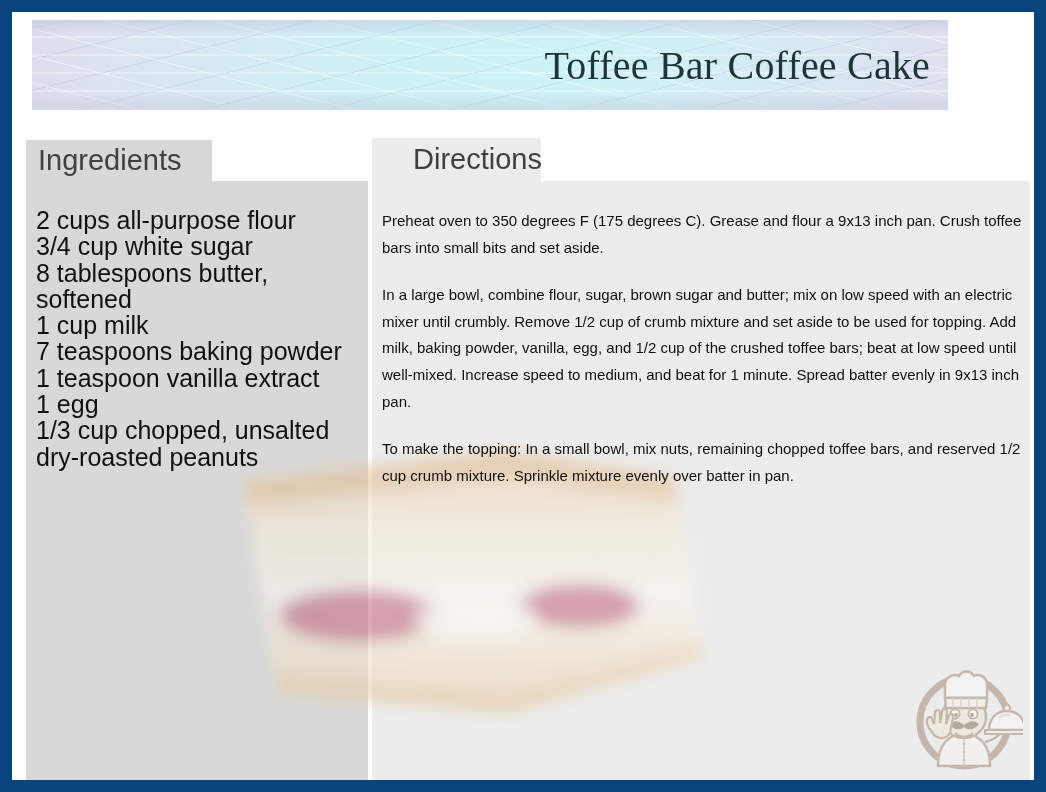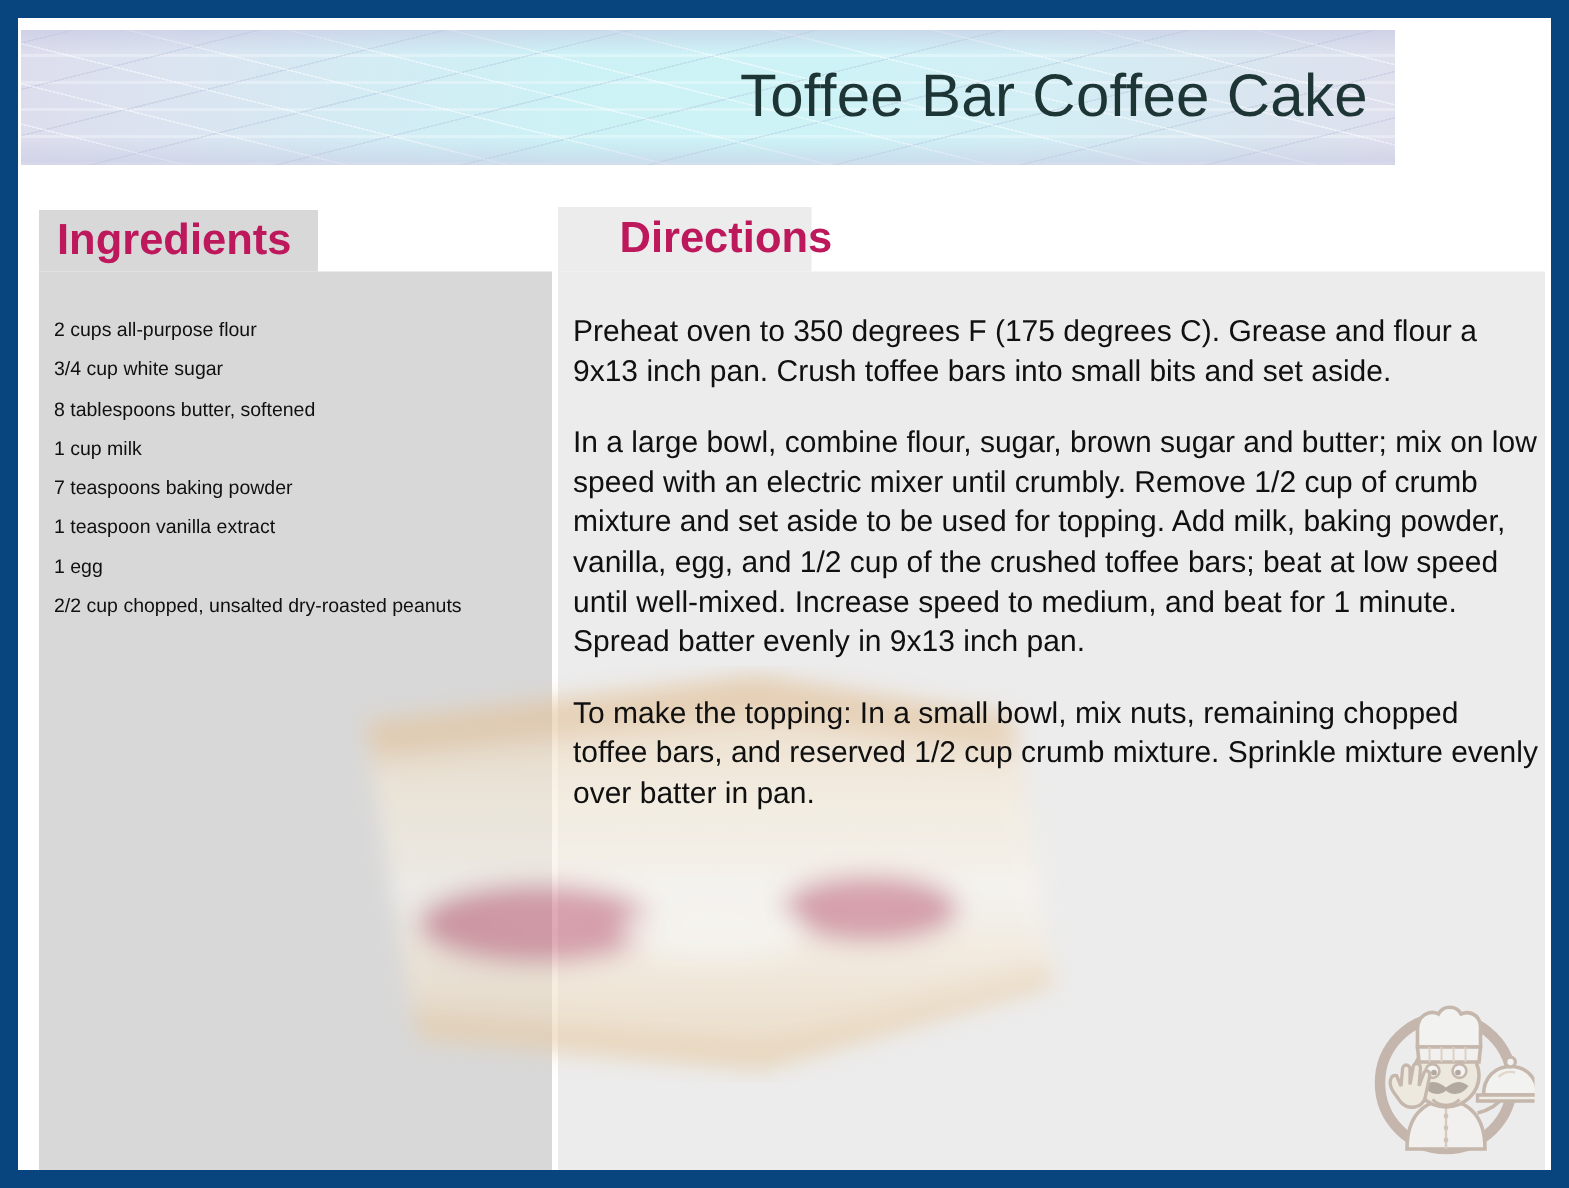--- a/index.html
+++ b/index.html
@@ -21,36 +21,37 @@
     width: 1046px;
     height: 792px;
     background: #ffffff;
     border: 12px solid #08457e;
     overflow: hidden;
   }
 
   
   .banner {
     position: absolute;
-    left: 2px;
+    left: 20px;
     top: 8px;
     width: 916px;
     height: 90px;
     background:
       linear-gradient(105deg, rgba(255,255,255,0.30) 0%, rgba(255,255,255,0) 38%),
       linear-gradient(92deg,
         #cfd0e6 0%,
         #d2dced 10%,
         #cfe9f3 24%,
         #cdf2f6 40%,
         #cdf3f7 58%,
         #d3eef5 74%,
         #d8e6f0 88%,
         #dfe0ee 100%);
     overflow: hidden;
+    font-family: Liberation Serif, serif;
   }
   .banner-weave {
     position: absolute;
     inset: 0;
     background-image:
       repeating-linear-gradient(14deg,
         rgba(255,255,255,0.45) 0px, rgba(255,255,255,0.45) 1px,
         rgba(255,255,255,0) 1px, rgba(255,255,255,0) 26px),
       repeating-linear-gradient(-14deg,
         rgba(160,170,205,0.24) 0px, rgba(160,170,205,0.24) 1px,
@@ -83,22 +84,22 @@
     white-space: nowrap;
   }
 
   
   .tab {
     position: absolute;
     display: flex;
     align-items: center;
     padding-left: 12px;
     font-size: 29px;
-    font-weight: 700;
-    color: #be185d;
+    font-weight: 400;
+    color: #404040;
   }
   .panel {
     position: absolute;
     overflow: hidden;
   }
 
   .tab-ingredients {
     left: 14px;
     top: 128px;
     width: 186px;
@@ -128,33 +129,33 @@
     height: 603px;
     background: #ececec;
   }
 
   
   .ingredients-list {
     position: absolute;
     left: 24px;
     top: 195px;
     width: 330px;
-    font-size: 13px;
+    font-size: 25px;
     line-height: 26.3px;
     color: #101010;
     z-index: 6;
   }
   .ingredients-list li { list-style: none; }
 
   .directions-body {
     position: absolute;
     left: 370px;
     top: 196px;
     width: 645px;
-    font-size: 20px;
+    font-size: 15px;
     line-height: 26.6px;
     color: #101010;
     z-index: 6;
   }
   .directions-body p { margin-bottom: 21px; }
 
   
   .cake-photo {
     position: absolute;
     left: 196px;
@@ -257,21 +258,21 @@
   </div>
 
   <ul class="ingredients-list">
     <li>2 cups all-purpose flour</li>
     <li>3/4 cup white sugar</li>
     <li>8 tablespoons butter, softened</li>
     <li>1 cup milk</li>
     <li>7 teaspoons baking powder</li>
     <li>1 teaspoon vanilla extract</li>
     <li>1 egg</li>
-    <li>2/2 cup chopped, unsalted dry-roasted peanuts</li>
+    <li>1/3 cup chopped, unsalted dry-roasted peanuts</li>
   </ul>
 
   <div class="directions-body">
     <p>Preheat oven to 350 degrees F (175 degrees C). Grease and flour a 9x13 inch pan. Crush toffee bars into small bits and set aside.</p>
     <p>In a large bowl, combine flour, sugar, brown sugar and butter; mix on low speed with an electric mixer until crumbly. Remove 1/2 cup of crumb mixture and set aside to be used for topping.  Add milk, baking powder, vanilla, egg, and 1/2 cup of the crushed toffee bars; beat at low speed until well-mixed.  Increase speed to medium, and beat for 1 minute.  Spread batter evenly in 9x13 inch pan.</p>
     <p>To make the topping:  In a small bowl, mix nuts, remaining chopped toffee bars, and reserved 1/2 cup crumb mixture.  Sprinkle mixture evenly over batter in pan.</p>
   </div>
 
   <svg class="chef-logo" viewBox="0 0 118 118">
     <g fill="none" stroke="#8c6a4e" stroke-width="2.4">

